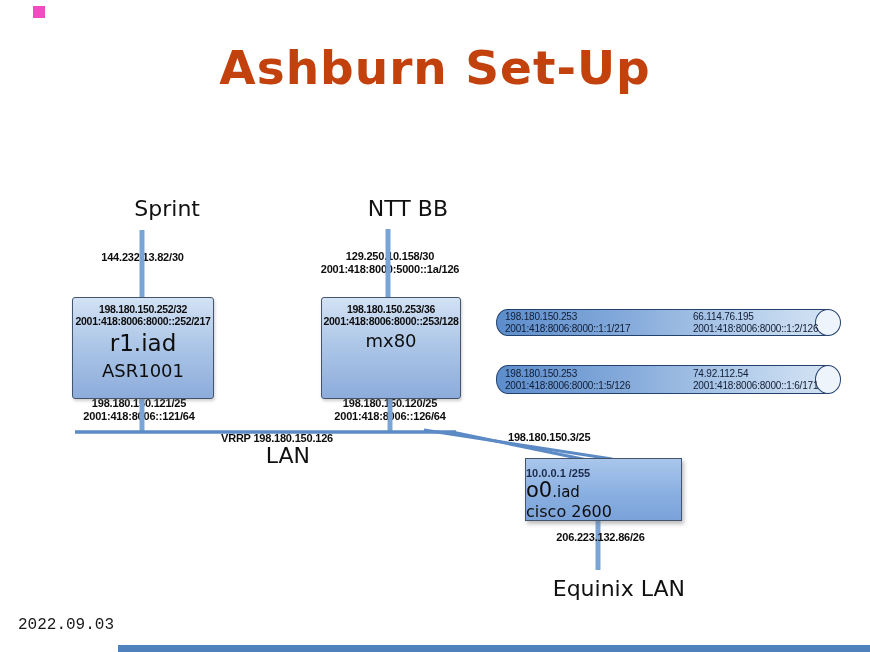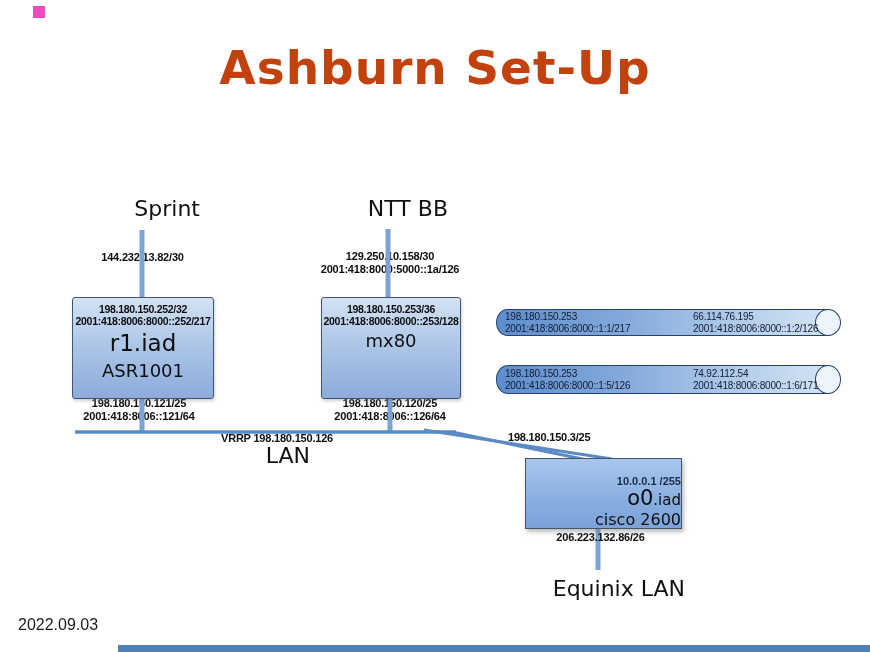--- a/index.html
+++ b/index.html
@@ -34,23 +34,23 @@
   .node .nip{
     font-family:"Liberation Sans",sans-serif;font-weight:bold;font-size:10.5px;
     line-height:12px;letter-spacing:-0.3px;
   }
   .node .nname{font-size:23px;line-height:27px;margin-top:3px;}
   .node .nmodel{font-size:18px;line-height:27px;}
   #r1-box{left:72px;top:297px;width:140px;height:95px;padding-top:5px;}
   #r0-box{left:321px;top:297px;width:138px;height:95px;padding-top:5px;}
   
   #o0-box{
-    left:525px;top:458px;width:155px;height:53px;z-index:4;text-align:right;
+    left:525px;top:458px;width:155px;height:53px;z-index:4;text-align:left;
     border:1px solid #44546a;background:linear-gradient(180deg,#a9c6ec 0%,#88aee0 60%,#7ba3da 100%);
-    box-shadow:2px 3px 4px rgba(110,110,110,0.45);color:#102040;padding-top:16px;
+    box-shadow:2px 3px 4px rgba(110,110,110,0.45);color:#102040;padding-top:8px;
   }
   #o0-box .oip{font-family:"Liberation Sans",sans-serif;font-weight:bold;font-size:11px;line-height:12px;color:#1b2a4a;}
   #o0-box .oname{font-size:15px;line-height:22px;color:#0d0d0d;}
   #o0-box .oname .big{font-size:21px;}
   #o0-box .omodel{font-size:16px;line-height:17px;color:#0d0d0d;}
   
   .cyl{
     z-index:1;border:1.5px solid #24426e;
     background:linear-gradient(90deg,#5c8dcc 0%,#86abdb 40%,#b9d1ec 78%,#d4e3f4 100%);
     border-radius:12px 2px 2px 12px / 14px 2px 2px 14px;
@@ -62,21 +62,21 @@
   .cyl .cols{position:absolute;left:8px;top:1px;width:100%;display:flex;}
   .cyl .col{width:188px;}
   .cyl .col.right{width:auto;}
   .cyl .ln{
     font-family:"Liberation Sans",sans-serif;font-weight:normal;font-size:10px;
     line-height:11.5px;color:#101c33;letter-spacing:-0.2px;white-space:nowrap;
   }
   #cyl1{left:496px;top:309px;width:332px;height:25px;}
   #cyl2{left:496px;top:365px;width:332px;height:27px;}
   
-  #date{left:18px;top:616px;font-family:Liberation Sans, sans-serif;font-size:16px;color:#1a1a1a;z-index:1;}
+  #date{left:18px;top:616px;font-family:Liberation Mono, monospace;font-size:16px;color:#1a1a1a;z-index:1;}
   #bottom-bar{left:118px;top:645px;width:752px;height:7px;background:#4f81bd;z-index:1;}
 </style>
 </head>
 <body>
 
 <div id="slide">
 
   <div id="accent-square" class="abs"></div>
   <div id="title" class="abs">Ashburn Set-Up</div>
 

